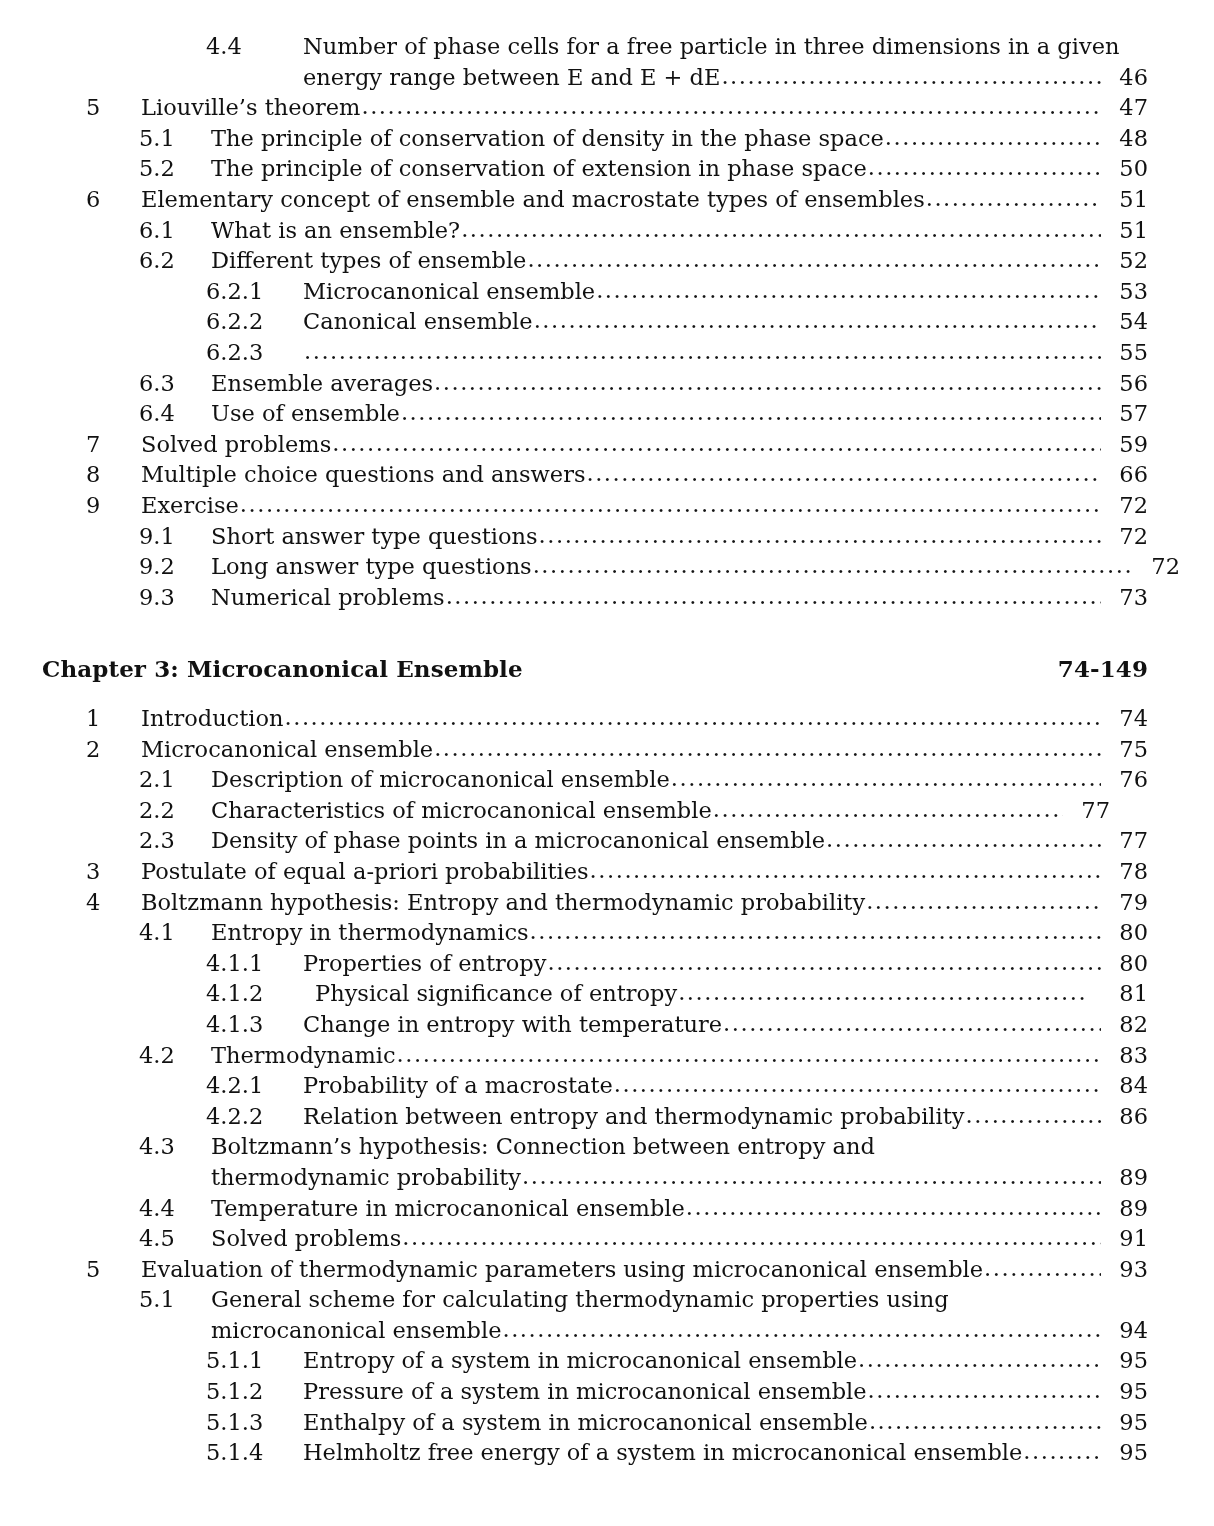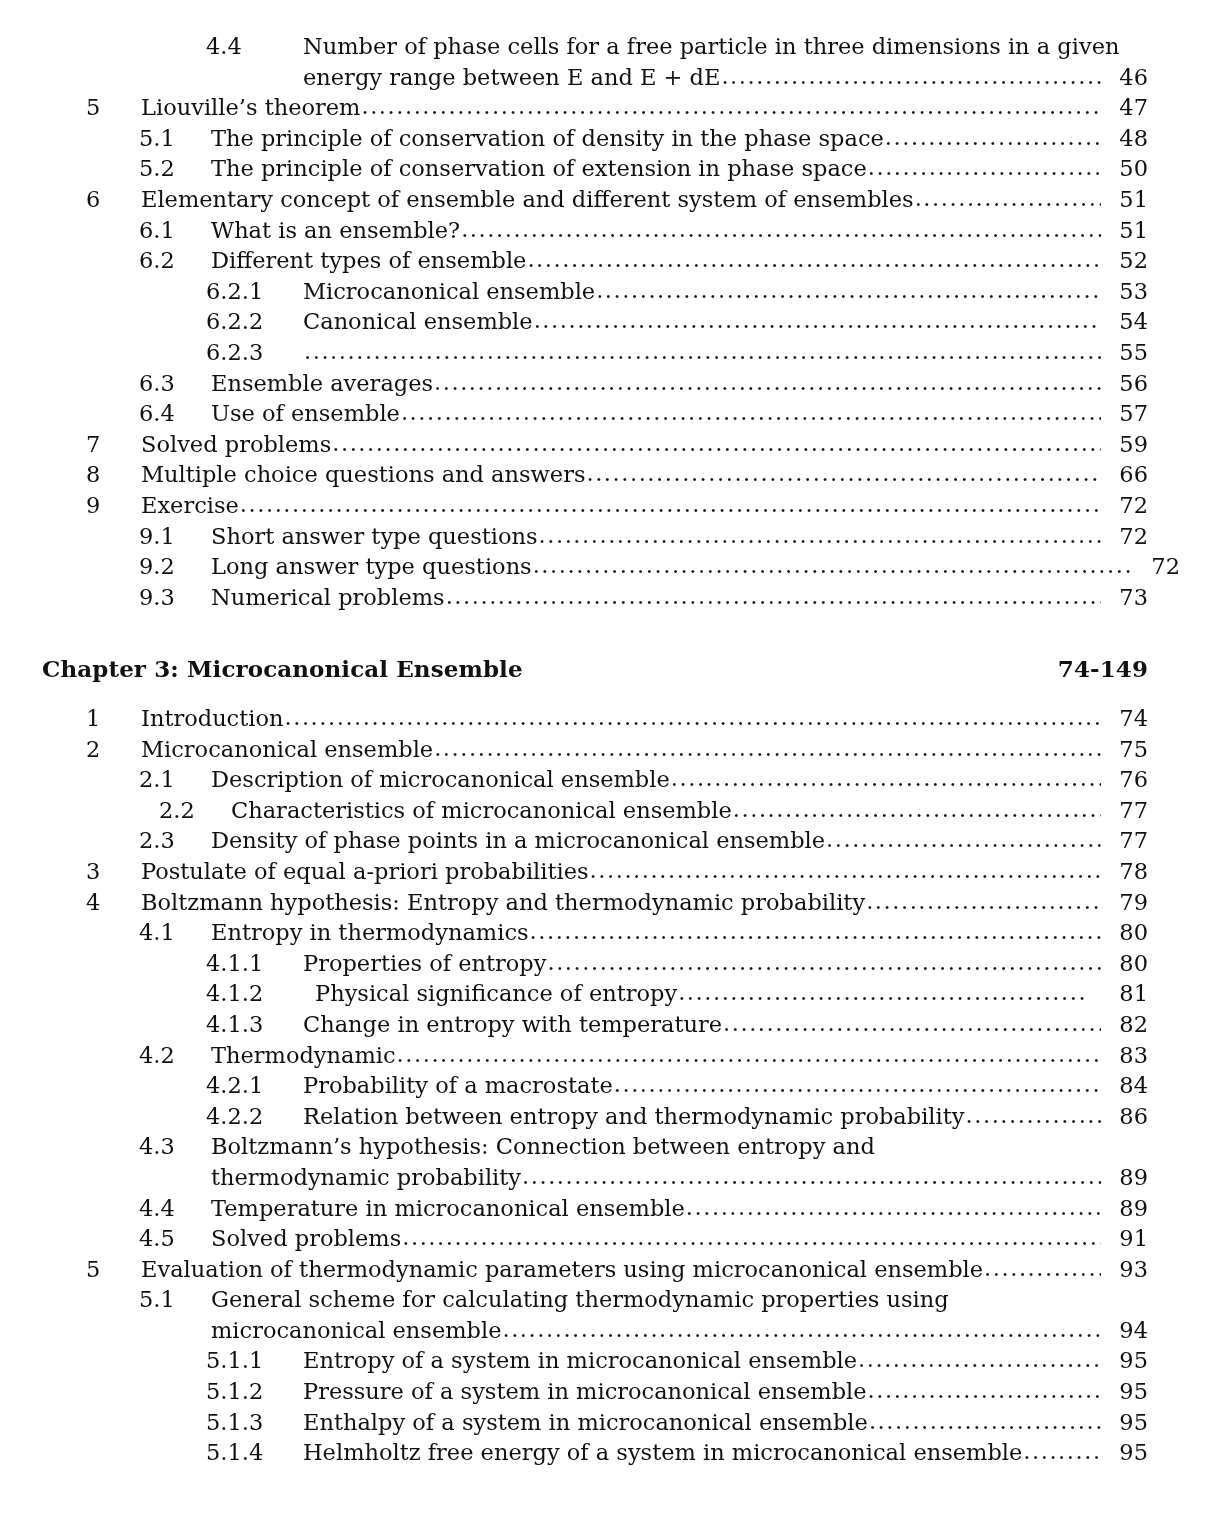--- a/index.html
+++ b/index.html
@@ -142,21 +142,21 @@
         <span class="num">5.2</span>
         <span class="body">
           <span class="label">The principle of conservation of extension in phase space</span>
           <span class="leader">...............................................................................................................................................................</span>
         </span>
         <span class="pg">50</span>
       </div>
       <div class="entry lvl1" style="padding-right: 66px;">
         <span class="num">6</span>
         <span class="body">
-          <span class="label">Elementary concept of ensemble and different system of ensembles</span>
+          <span class="label">Elementary concept of ensemble and macrostate types of ensembles</span>
           <span class="leader">...............................................................................................................................................................</span>
         </span>
         <span class="pg">51</span>
       </div>
       <div class="entry lvl2" style="padding-right: 66px;">
         <span class="num">6.1</span>
         <span class="body">
           <span class="label">What is an ensemble?</span>
           <span class="leader">...............................................................................................................................................................</span>
         </span>
@@ -282,21 +282,21 @@
         <span class="pg">75</span>
       </div>
       <div class="entry lvl2" style="padding-right: 66px;">
         <span class="num">2.1</span>
         <span class="body">
           <span class="label">Description of microcanonical ensemble</span>
           <span class="leader">...............................................................................................................................................................</span>
         </span>
         <span class="pg">76</span>
       </div>
-      <div class="entry lvl2" style="padding-right: 66px; margin-left: 20px;">
+      <div class="entry lvl2" style="padding-right: 104px;">
         <span class="num">2.2</span>
         <span class="body">
           <span class="label">Characteristics of microcanonical ensemble</span>
           <span class="leader">...............................................................................................................................................................</span>
         </span>
         <span class="pg">77</span>
       </div>
       <div class="entry lvl2" style="padding-right: 66px;">
         <span class="num">2.3</span>
         <span class="body">

